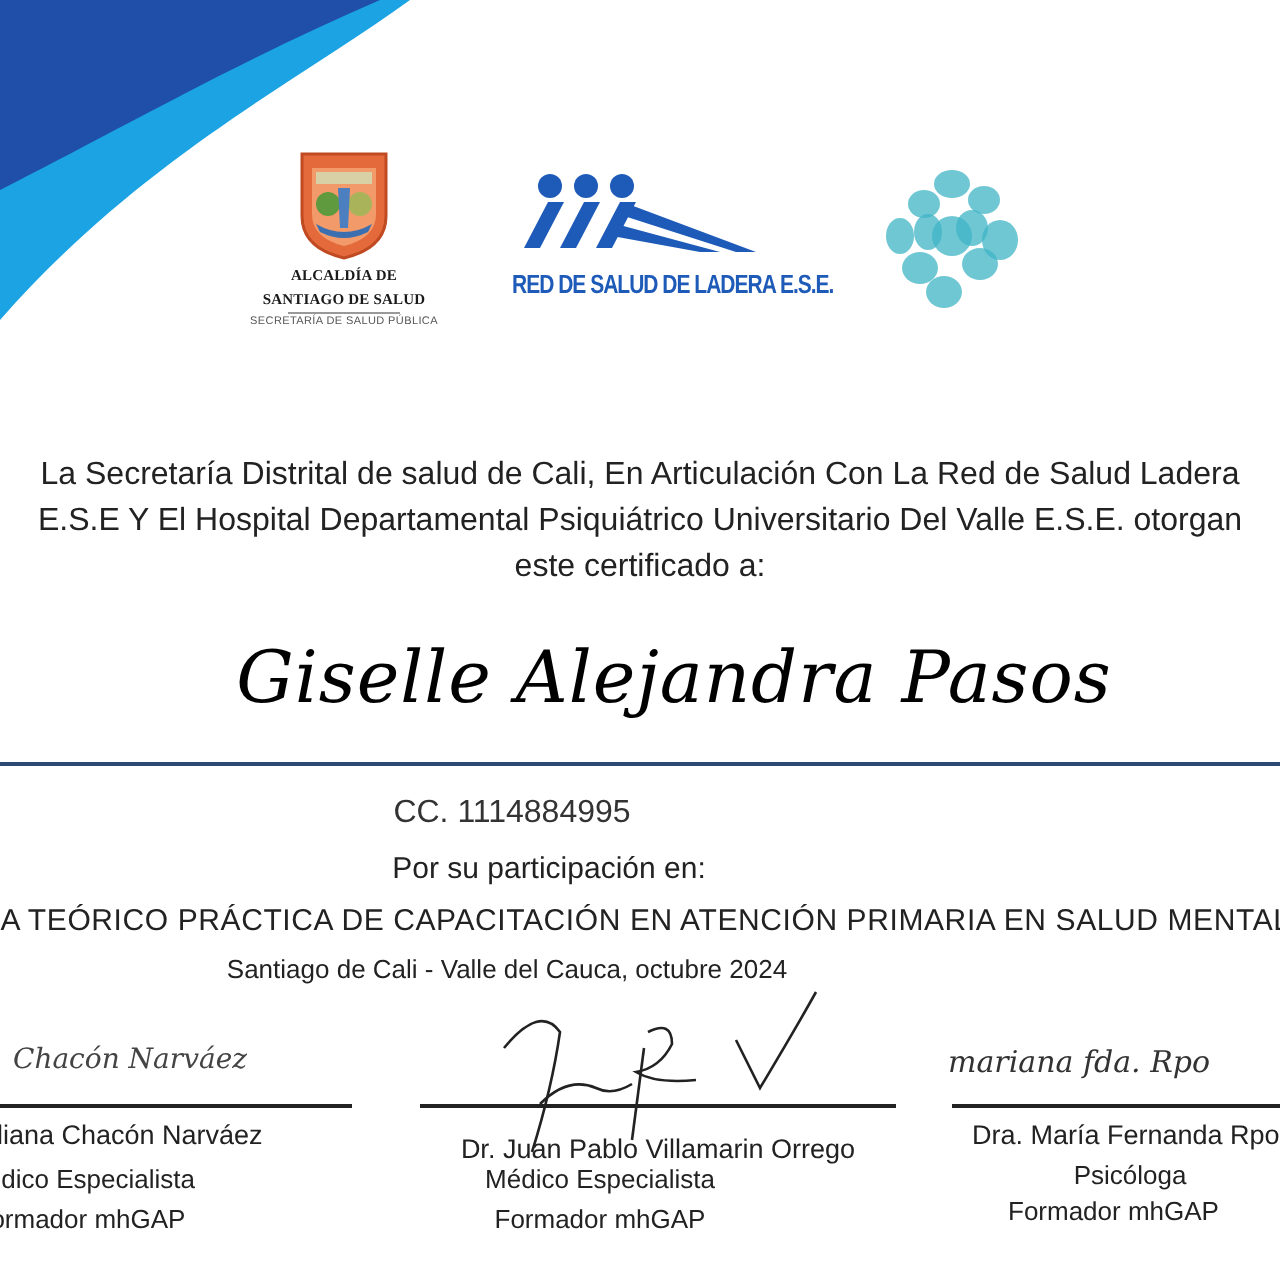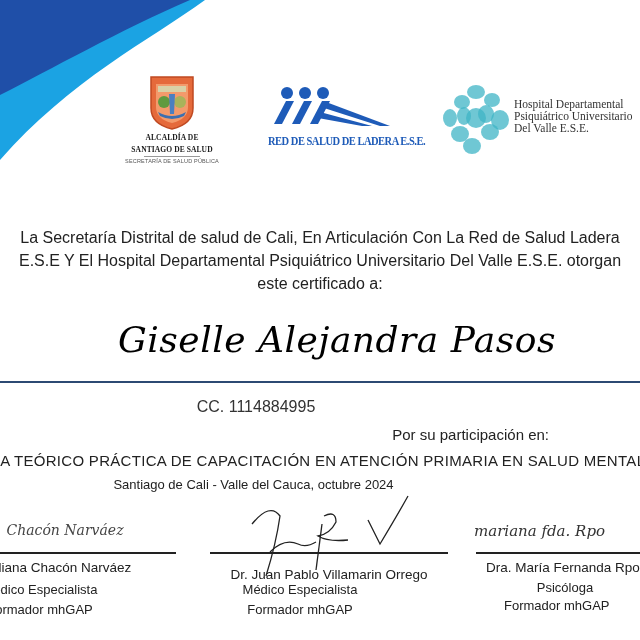--- a/index.html
+++ b/index.html
@@ -4,31 +4,31 @@
 <style>
   html, body { margin: 0; padding: 0; }
   body { width: 640px; height: 640px; overflow: hidden; background: #ffffff; position: relative; font-family: "Liberation Sans", "DejaVu Sans", sans-serif; color: #222; }
   .swoosh { position: absolute; left: 0; top: 0; width: 640px; height: 200px; }
   .logo { position: absolute; }
   .cali-logo { left: 112px; top: 74px; width: 120px; text-align: center; }
   .cali-shield { width: 48px; height: 56px; margin: 0 auto; display: block; }
   .cali-t1 { font-size: 7.5px; font-weight: bold; color: #1a1a1a; margin-top: 3px; line-height: 9px; letter-spacing: 0.1px; font-family: Liberation Serif, serif; }
   .cali-sep { width: 56px; height: 0; border-top: 1px solid #999; margin: 2px auto 1px; }
   .cali-t2 { font-size: 5.5px; color: #555; letter-spacing: 0.2px; }
-  .red-logo { left: 268px; top: 86px; width: 130px; font-family: Liberation Serif, serif; }
+  .red-logo { left: 256px; top: 86px; width: 130px; }
   .red-text { font-size: 10.5px; font-weight: bold; color: #1e5bb8; letter-spacing: -0.5px; transform: scaleY(1.25); transform-origin: left top; margin-top: 2px; white-space: nowrap; }
   .hosp-logo { left: 442px; top: 84px; width: 198px; height: 72px; }
   .hosp-icon { position: absolute; left: 0; top: 0; width: 68px; height: 72px; }
   .hosp-text { position: absolute; left: 72px; top: 14px; font-family: "Liberation Serif", "DejaVu Serif", serif; font-size: 11.5px; line-height: 12px; color: #333; white-space: nowrap; }
   .intro { position: absolute; left: -100px; width: 840px; top: 226px; text-align: center; font-size: 16px; line-height: 23px; color: #222; }
   .intro div { white-space: nowrap; }
   .recipient { position: absolute; left: 0; width: 640px; top: 319px; text-align: center; font-family: "DejaVu Serif", "Liberation Serif", serif; font-style: italic; font-size: 36px; color: #000000; letter-spacing: 0.5px; padding-left: 17px; }
   .name-line { position: absolute; left: 0; width: 640px; top: 381px; height: 2px; background: #2c4a73; }
   .cc { position: absolute; left: 0; width: 512px; top: 398px; text-align: center; font-size: 16px; color: #333; }
-  .part { position: absolute; left: 0; width: 549px; top: 426px; text-align: right; font-size: 15px; color: #222; }
+  .part { position: absolute; left: 0; width: 549px; top: 426px; text-align: center; font-size: 15px; color: #222; }
   .course { position: absolute; left: -200px; width: 1040px; top: 452px; text-align: center; font-size: 15px; color: #222; white-space: nowrap; letter-spacing: 0.3px; }
   .place { position: absolute; left: 0; width: 507px; top: 477px; text-align: center; font-size: 13px; color: #222; }
   .sig-line { position: absolute; height: 2px; background: #222; }
   .sig-name { position: absolute; white-space: nowrap; font-size: 13.5px; color: #222; text-align: center; }
   .sig-role { position: absolute; white-space: nowrap; font-size: 13px; color: #222; text-align: center; }
 </style>
 </head>
 <body>
 
 <svg class="swoosh" viewBox="0 0 640 200" width="640" height="200">
@@ -77,25 +77,20 @@
       <ellipse cx="58" cy="36" rx="9" ry="10"></ellipse>
       <ellipse cx="8" cy="34" rx="7" ry="9"></ellipse>
       <ellipse cx="34" cy="34" rx="10" ry="10"></ellipse>
       <ellipse cx="48" cy="48" rx="9" ry="8"></ellipse>
       <ellipse cx="18" cy="50" rx="9" ry="8"></ellipse>
       <ellipse cx="30" cy="62" rx="9" ry="8"></ellipse>
       <ellipse cx="44" cy="30" rx="8" ry="9"></ellipse>
       <ellipse cx="22" cy="32" rx="7" ry="9"></ellipse>
     </g>
   </svg>
-  <div class="hosp-text">
-    <div>Hospital Departamental</div>
-    <div>Psiquiátrico Universitario</div>
-    <div>Del Valle E.S.E.</div>
-  </div>
 </div>
 
 <div class="intro">
   <div>La Secretaría Distrital de salud de Cali, En Articulación Con La Red de Salud Ladera</div>
   <div>E.S.E  Y El Hospital Departamental Psiquiátrico Universitario Del Valle E.S.E. otorgan</div>
   <div>este certificado a:</div>
 </div>
 
 <div class="recipient">Giselle Alejandra Pasos</div>
 <div class="name-line"></div>

